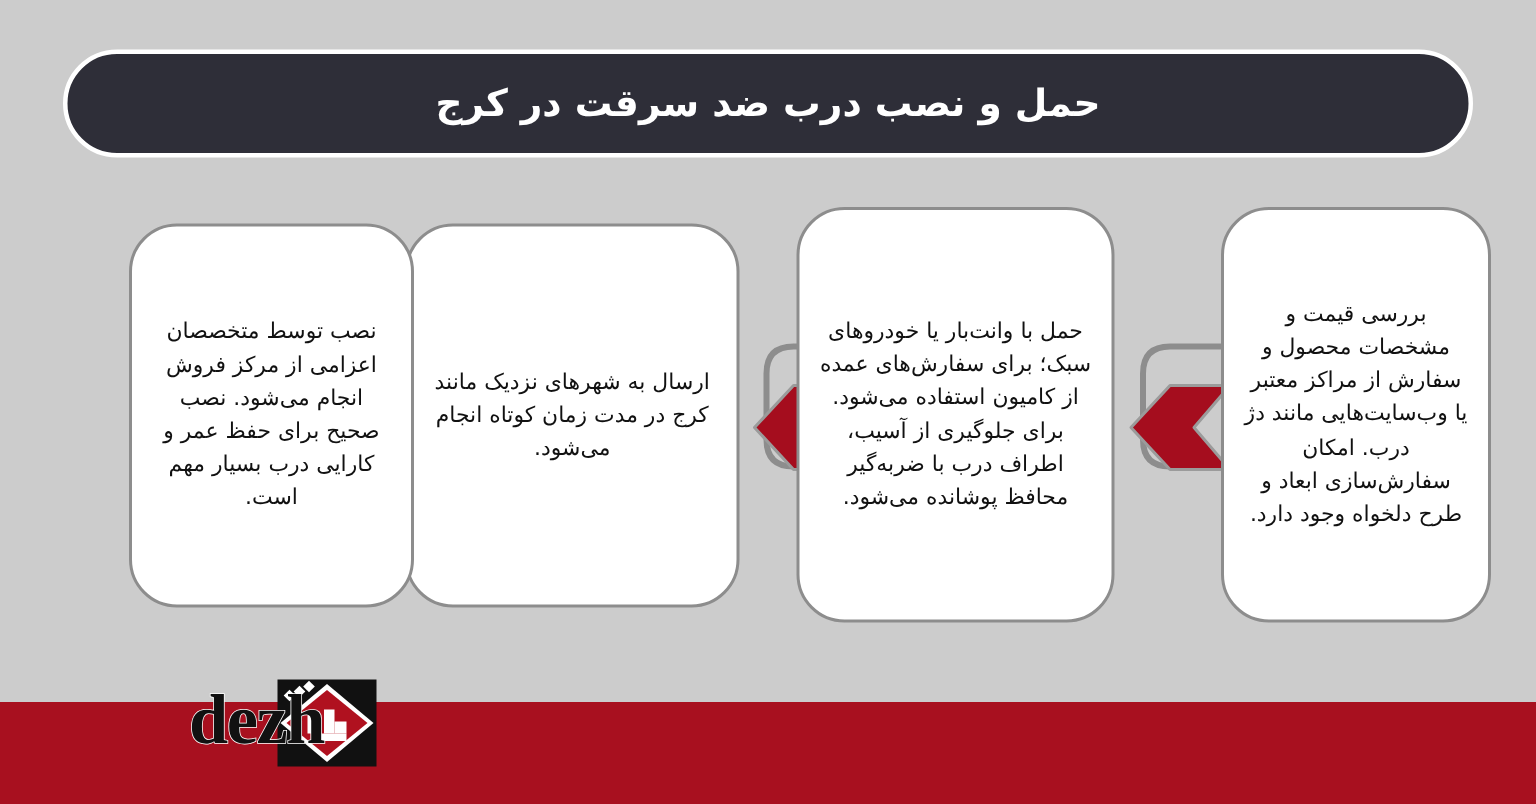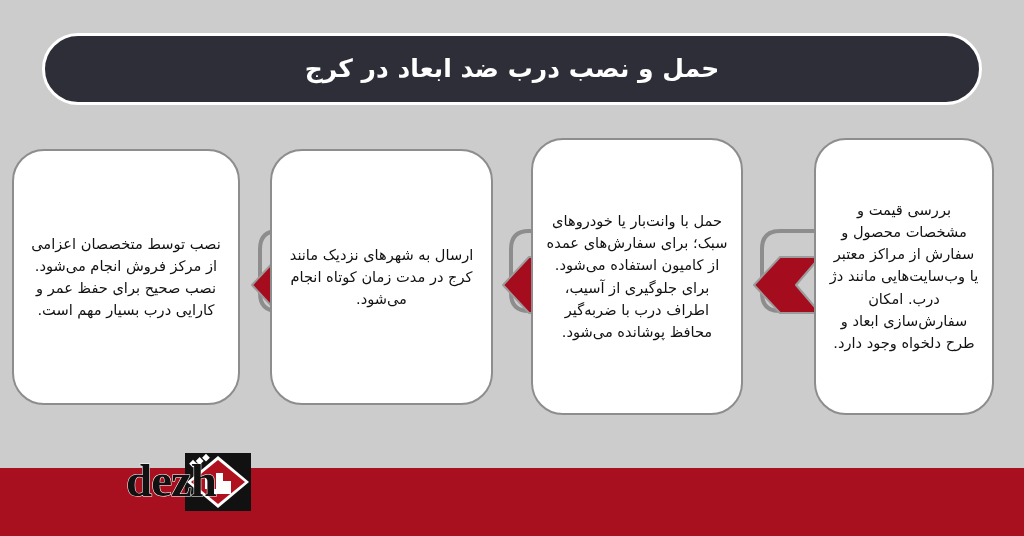--- a/index.html
+++ b/index.html
@@ -69,21 +69,21 @@
     color: #111111;
     font-size: 14.6px;
     line-height: 1.52;
     width: 100%;
     word-break: normal;
   }
 
   #card-1 { right: 30px;  top: 138px; width: 180px; height: 277px; }
   #card-2 { right: 281px; top: 138px; width: 212px; height: 277px; }
   #card-3 { right: 531px; top: 149px; width: 223px; height: 256px; }
-  #card-4 { right: 784px; top: 149px; width: 228px; height: 256px; }
+  #card-4 { right: 748px; top: 149px; width: 190px; height: 256px; }
 
   
   .connector {
     position: absolute;
     z-index: 1;
   }
 
   
   .arrow {
     position: absolute;
@@ -136,21 +136,21 @@
     -webkit-text-stroke: 1px #ffffff;
     paint-order: stroke fill;
   }
 </style>
 </head>
 <body>
 
 <div id="stage">
 
   <div id="title-bar">
-    <div id="title-text">حمل و نصب درب ضد ابعاد در کرج</div>
+    <div id="title-text">حمل و نصب درب ضد سرقت در کرج</div>
   </div>
 
   <svg class="connector" style="right:198px; top:225px;" width="80" height="92" viewBox="0 0 80 92">
     <path d="M78 6 H34 Q16 6 16 24 V68 Q16 86 34 86 H78" fill="none" stroke="#8d8d8d" stroke-width="4" stroke-linecap="round"></path>
   </svg>
 
   <svg class="connector" style="right:449px; top:225px;" width="80" height="92" viewBox="0 0 80 92">
     <path d="M78 6 H34 Q16 6 16 24 V68 Q16 86 34 86 H78" fill="none" stroke="#8d8d8d" stroke-width="4" stroke-linecap="round"></path>
   </svg>
 

